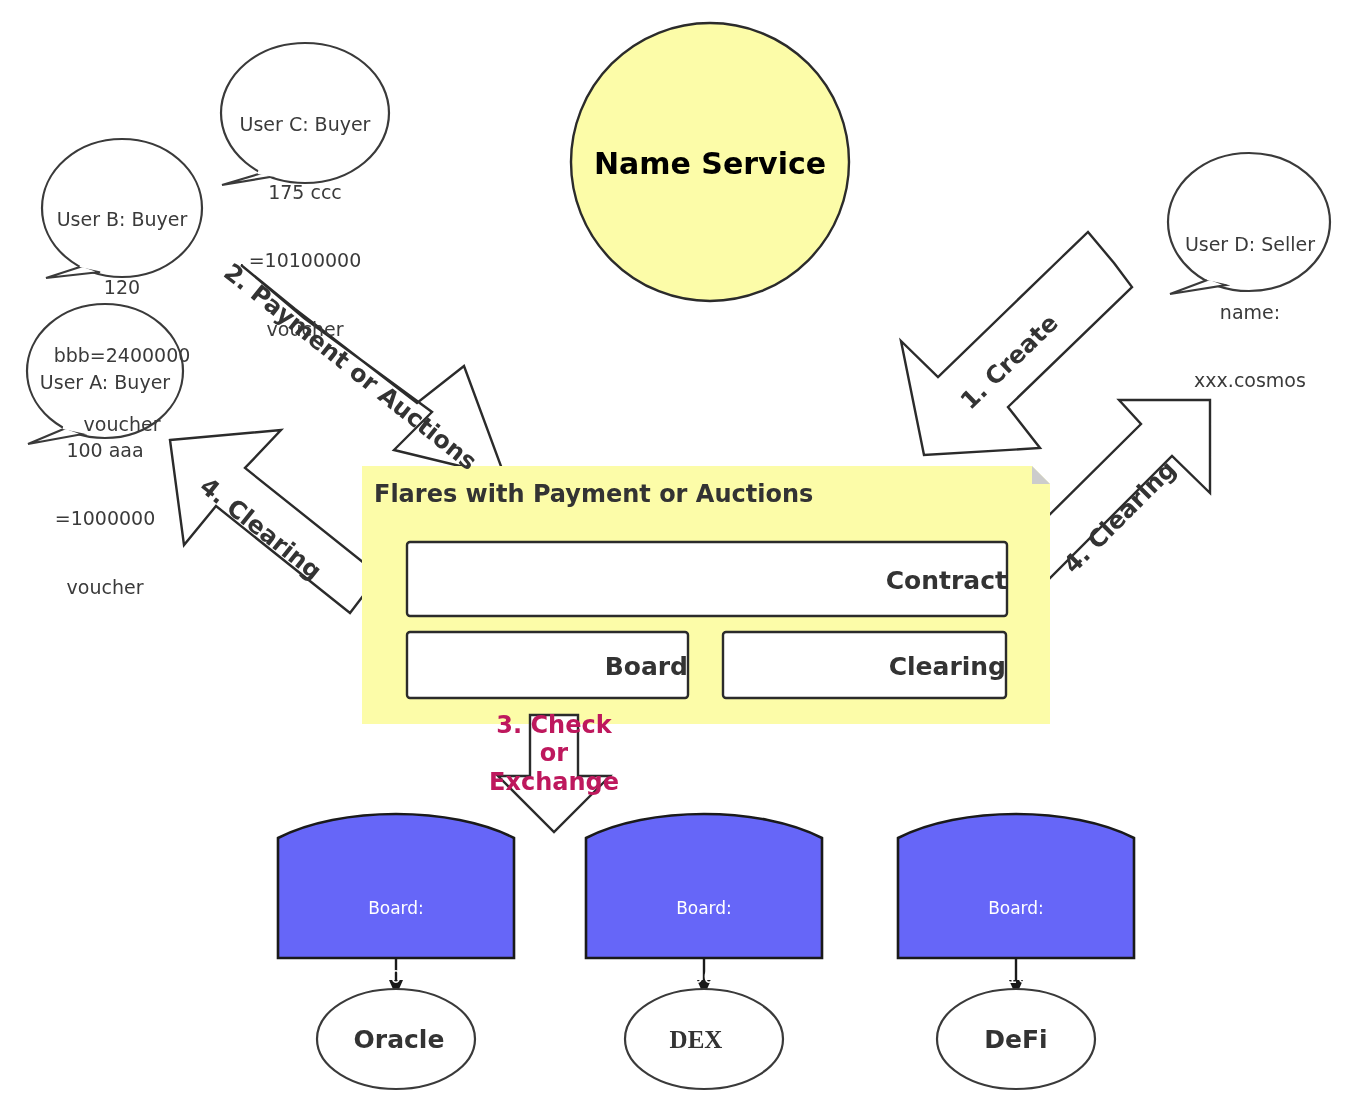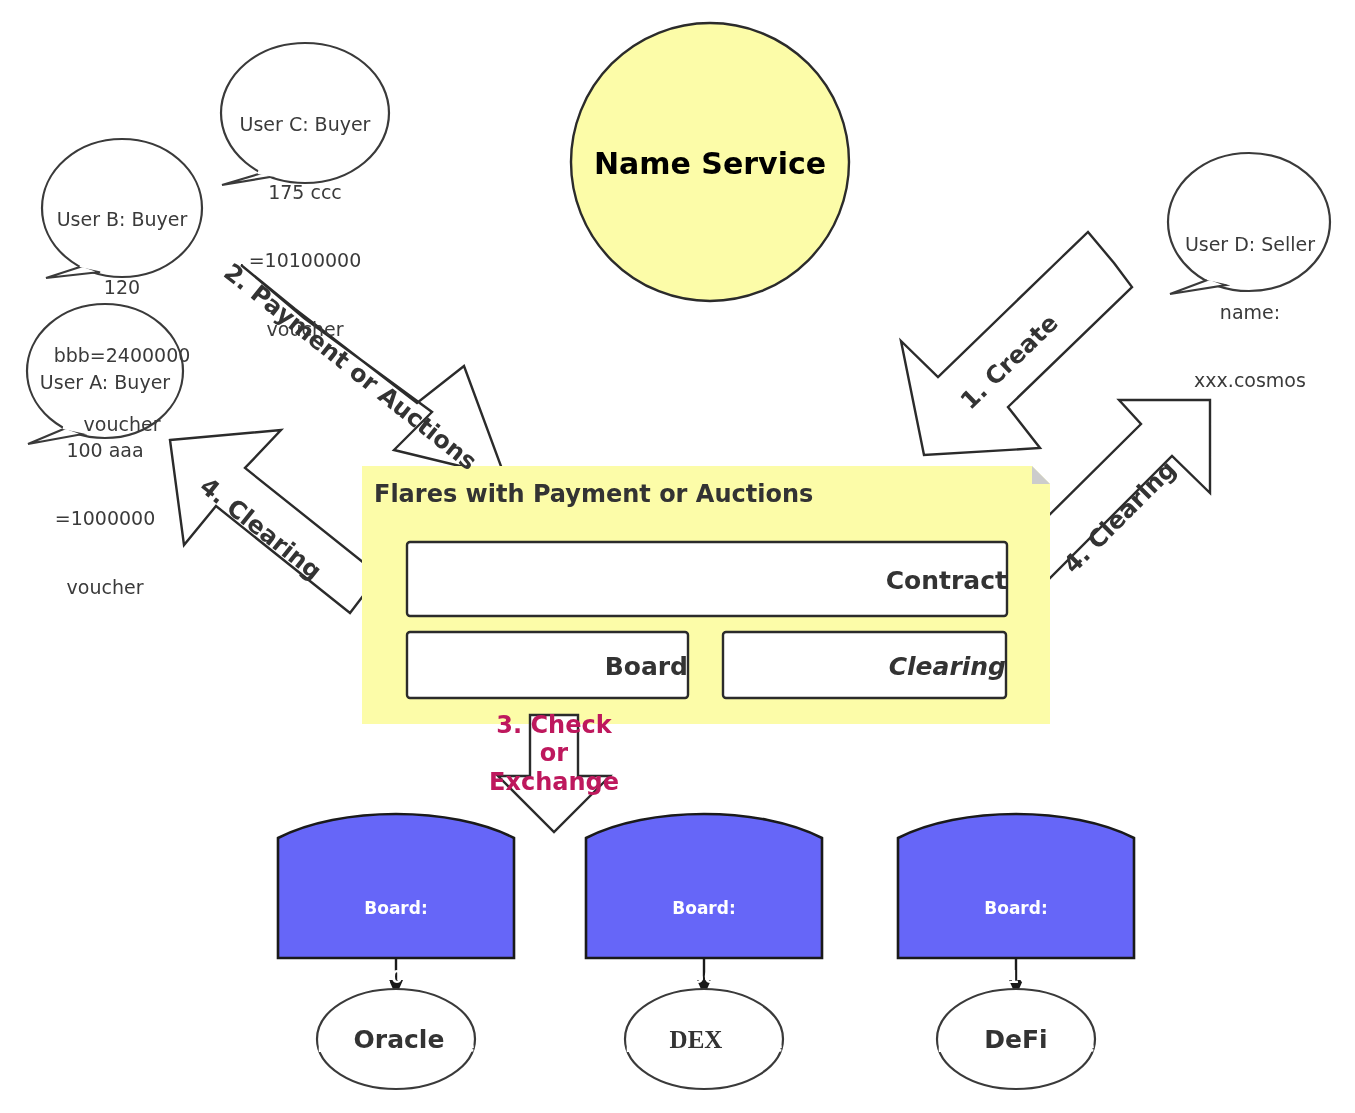--- a/index.html
+++ b/index.html
@@ -82,21 +82,21 @@
     color: #333333;
   }
   .box-label {
     font-size: 25px;
     font-weight: bold;
     color: #333333;
     text-align: right;
   }
   .board-text {
     font-size: 17px;
-    font-weight: bold;
+    font-weight: normal;
     color: #ffffff;
     text-align: center;
     line-height: 1.35;
   }
   .node-label {
     font-size: 25px;
     font-weight: bold;
     color: #333333;
     text-align: center;
   }
@@ -295,21 +295,21 @@
   <div class="txt step3-label" style="left:464px; top:711px; width:180px;">3. Check
 or
 Exchange</div>
 
   <div class="txt panel-title" style="left:374px; top:480px;">Flares with Payment or Auctions</div>
 
   <div class="txt box-label" style="left:407px; top:566px; width:600px;">Contract</div>
 
   <div class="txt box-label" style="left:407px; top:652px; width:281px;">Board</div>
 
-  <div class="txt box-label" style="left:723px; top:652px; width:283px;font-style:italic;">Clearing</div>
+  <div class="txt box-label" style="left:723px; top:652px; width:283px;">Clearing</div>
 
   <div class="txt board-text" style="left:278px; top:851px; width:236px;">
     <div>Board:</div>
     <div>Accept: 100000 aaa</div>
     <div>Base: 1000 base</div>
   </div>
 
   <div class="txt board-text" style="left:586px; top:851px; width:236px;">
     <div>Board:</div>
     <div>Accept: 50000 bbb</div>

